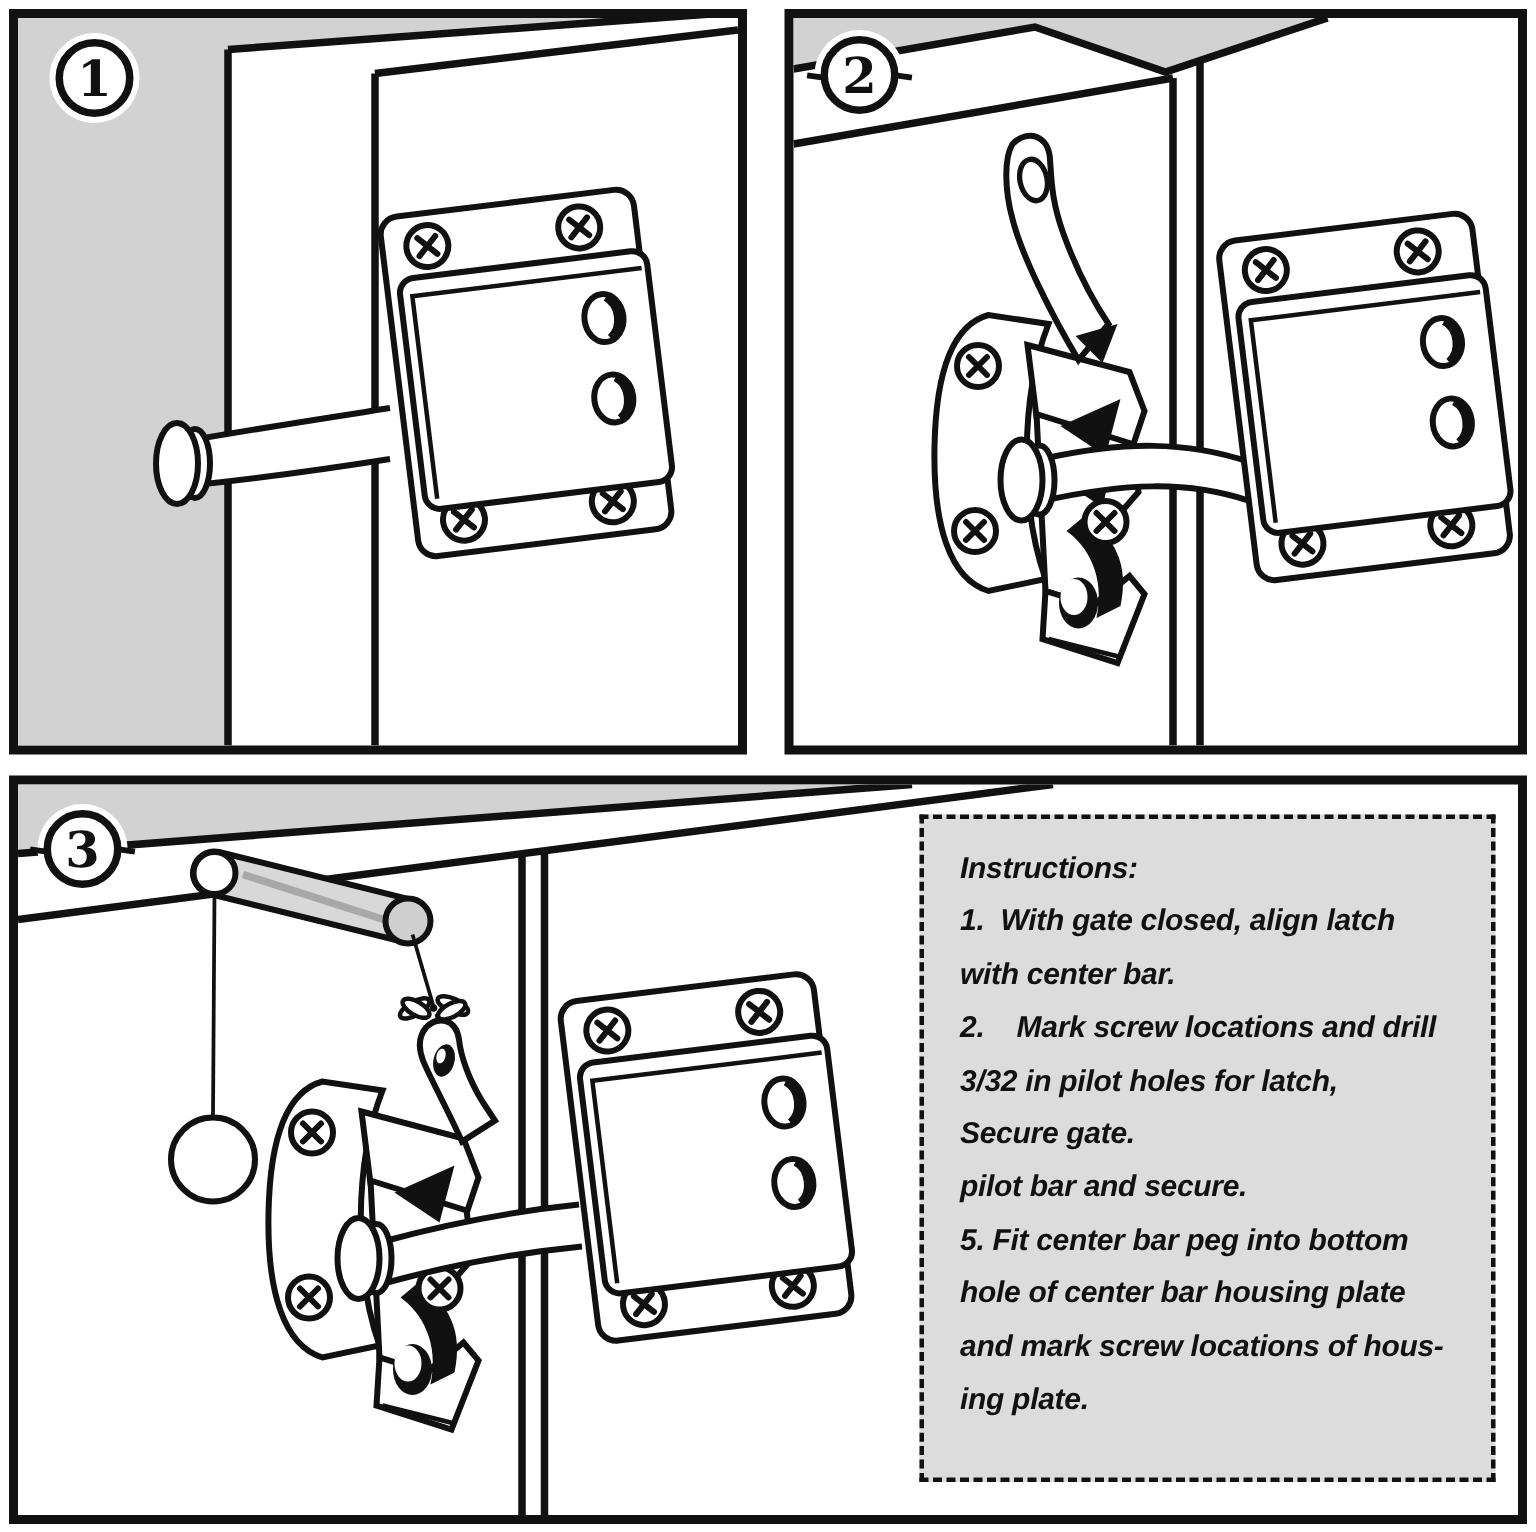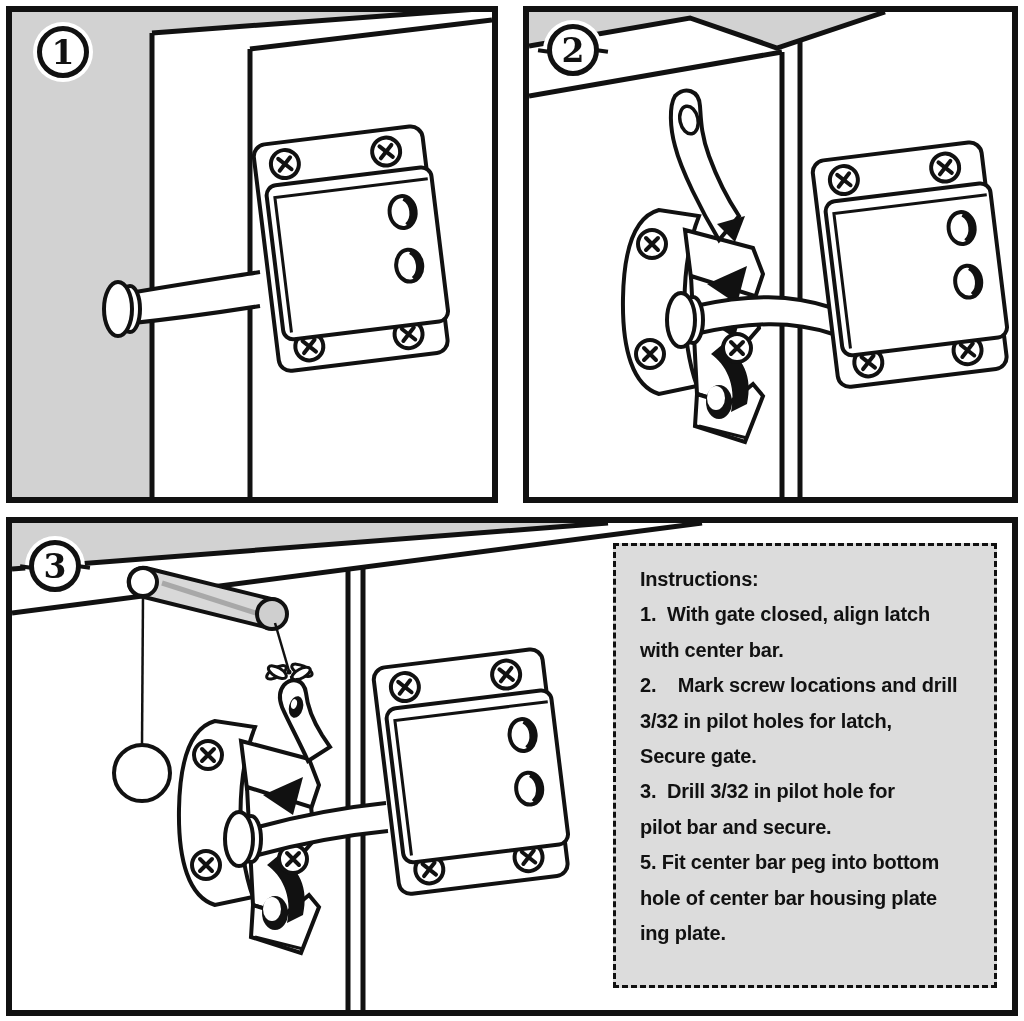--- a/index.html
+++ b/index.html
@@ -12,21 +12,21 @@
   .panel svg{display:block;width:100%;height:100%;}
   .step-badge{position:absolute;width:52px;height:52px;box-sizing:border-box;
     border:5px solid #111;border-radius:50%;background:#fff;box-shadow:0 0 0 4px #fff;
     display:flex;align-items:center;justify-content:center;
     font-family:"DejaVu Serif",serif;font-weight:700;font-size:33px;color:#111;z-index:5;}
   .badge-ticks::before,.badge-ticks::after{content:"";position:absolute;width:11px;height:4px;
     background:#111;top:48%;}
   .badge-ticks::before{left:-14px;transform:rotate(8deg);}
   .badge-ticks::after{right:-14px;transform:rotate(8deg);}
   #instruction-box{position:absolute;left:601px;top:20px;width:384px;height:445px;box-sizing:border-box;
-    background:#dcdcdc;border:3px dashed #111;padding:16px 0 0 24px;z-index:4;}
+    background:#dcdcdc;border:3px dashed #111;padding:16px 0 0 24px;z-index:4;font-style:italic;}
   .instr-line{white-space:pre;font-weight:700;font-size:20px;line-height:35.4px;color:#111;
     letter-spacing:-0.2px;}
   #defs-svg{position:absolute;width:0;height:0;}
 </style>
 </head>
 <body>
 
 <div id="stage">
 
   <svg id="defs-svg" aria-hidden="true">
@@ -175,21 +175,21 @@
       <use href="#plate" transform="translate(358,126) rotate(-7)"></use>
     </svg>
 
     <div id="instruction-box">
       <div class="instr-line">Instructions:</div>
       <div class="instr-line">1.  With gate closed, align latch</div>
       <div class="instr-line">with center bar.</div>
       <div class="instr-line">2.    Mark screw locations and drill</div>
       <div class="instr-line">3/32 in pilot holes for latch,</div>
       <div class="instr-line">Secure gate.</div>
-      <div class="instr-line">3.  Drill 3/32 in pilot hole for</div>
       <div class="instr-line">pilot bar and secure.</div>
       <div class="instr-line">5. Fit center bar peg into bottom</div>
       <div class="instr-line">hole of center bar housing plate</div>
+      <div class="instr-line">and mark screw locations of hous-</div>
       <div class="instr-line">ing plate.</div>
     </div>
   </div>
 
 </div>
 
 </body></html>

